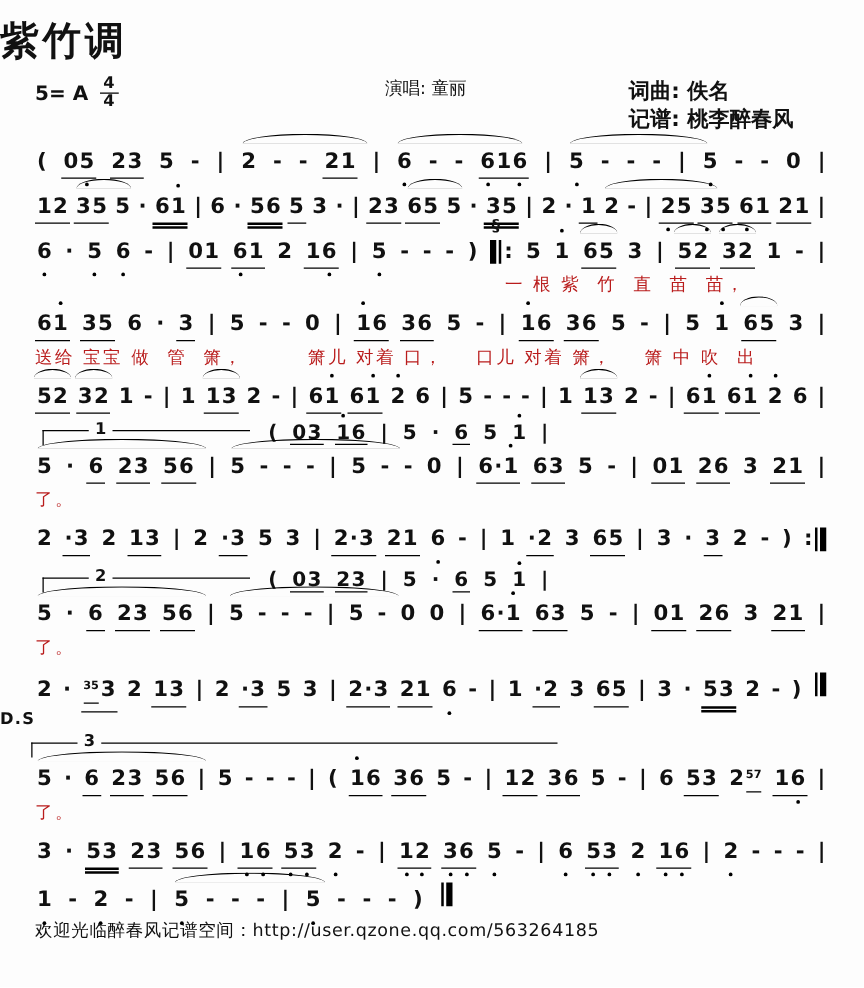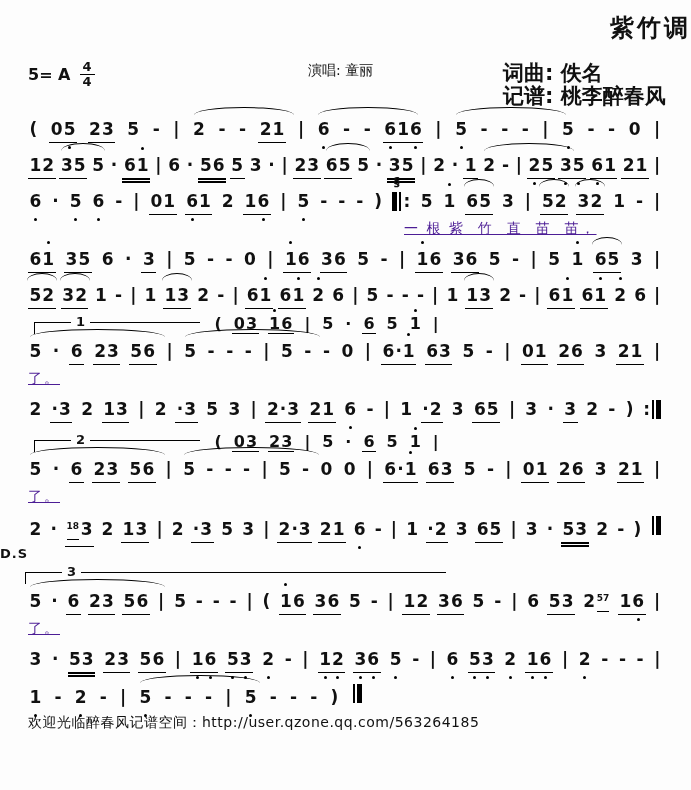--- a/index.html
+++ b/index.html
@@ -1,26 +1,26 @@
 <!DOCTYPE html>
 <html><head>
 <meta charset="utf-8">
 <style>
   html,body{margin:0;padding:0;background:#ffffff;}
   .page{position:relative;width:691px;height:790px;background:#fdfdfd;overflow:hidden;
         font-family:"DejaVu Sans",sans-serif;color:#111;}
   
   .hdr{position:relative;height:102px;}
-  .title{position:absolute;left:0;right:0;top:12px;text-align:right;
-         font-size:24px;font-weight:bold;letter-spacing:3px;}
+  .title{position:absolute;left:0;right:0;top:12px;text-align:left;
+         font-size:31px;font-weight:bold;letter-spacing:3px;}
   .keysig{position:absolute;left:28px;top:60px;font-size:16px;font-weight:bold;display:flex;align-items:center;gap:9px;}
   .frac{display:inline-flex;flex-direction:column;text-align:center;font-size:13px;line-height:1.05;font-weight:bold;}
   .frac .ftop{border-bottom:1.6px solid #000;padding:0 3px;}
   .singer{position:absolute;left:308px;top:62px;font-size:14px;font-weight:normal;}
-  .credits{position:absolute;left:503px;top:62px;font-size:21px;font-weight:bold;line-height:23px;}
+  .credits{position:absolute;left:503px;top:62px;font-size:17px;font-weight:bold;line-height:23px;}
   
   .mrow{position:relative;display:flex;align-items:baseline;margin-left:28px;width:634px;
         height:30px;font-size:17px;font-weight:bold;line-height:26px;}
   .just{justify-content:space-between;}
   .shortrow{width:335px;justify-content:space-between;}
   .tok{position:relative;display:inline-flex;align-items:baseline;padding:0 1px;}
   .ch{position:relative;display:inline-block;padding:0 .5px;}
   .u1{border-bottom:1.8px solid #000;}
   .u2{border-bottom:5px double #000;}
   .da::before{content:"";position:absolute;top:-5px;left:50%;margin-left:-1.5px;
@@ -30,21 +30,21 @@
   .slur{position:absolute;top:-9px;left:50%;transform:translateX(-50%);width:30px;height:7px;
         border-top:1.6px solid #000;border-radius:50% 50% 0 0 / 100% 100% 0 0;pointer-events:none;}
   .slur.wide{left:2px;transform:none;}
   .grace{font-size:9px;position:relative;top:-6px;border-bottom:1.2px solid #000;
          letter-spacing:0;margin:0 1px;font-weight:bold;}
   .above{position:absolute;top:-19px;left:2px;font-size:13px;font-weight:bold;}
   .bthick{display:inline-block;width:5px;height:19px;background:#000;align-self:center;}
   .bthin{display:inline-block;width:2px;height:19px;background:#000;align-self:center;margin:0 2px;}
   .rdots{font-weight:bold;}
   
-  .lyrics{height:22px;line-height:20px;font-size:14px;white-space:pre;letter-spacing:2px;color:#4c1d95;text-decoration:underline;}
+  .lyrics{height:22px;line-height:20px;font-size:14px;white-space:pre;letter-spacing:2px;color:#b91c1c;}
   
   .upper{position:relative;height:24px;font-size:16px;font-weight:bold;}
   .volta{position:absolute;top:8px;height:11px;border-top:1.5px solid #000;border-left:1.5px solid #000;}
   .vnum{position:absolute;top:-8px;left:36px;background:#fdfdfd;padding:0 5px;
         font-size:13px;line-height:14px;font-weight:bold;}
   .fill{position:absolute;top:0;display:flex;column-gap:9px;align-items:baseline;}
   .tail{height:16px;font-size:13px;font-weight:bold;text-align:left;padding-right:20px;letter-spacing:1px;}
   
   .footer{padding-left:28px;font-size:14px;letter-spacing:.5px;}
 </style>
@@ -440,20 +440,21 @@
           <span class="ch">5</span>
           <i class="slur"></i>
         </span>
         <span class="tok">
           <span class="ch">3</span>
         </span>
         <span class="tok">
           <span class="ch">|</span>
         </span>
       </div>
+      <div class="lyrics" style="padding-left: 28px;">送给 宝宝 做  管  箫，        箫儿 对着 口，    口儿 对着 箫，    箫 中 吹  出</div>
       <div class="mrow just" style="margin-top: 6px;">
         <span class="tok u1">
           <span class="ch">5</span>
           <span class="ch">2</span>
           <i class="slur"></i>
         </span>
         <span class="tok u1">
           <span class="ch">3</span>
           <span class="ch">2</span>
           <i class="slur"></i>
@@ -905,21 +906,21 @@
       </div>
       <div class="lyrics" style="padding-left: 28px;">了。</div>
       <div class="mrow just" style="margin-top: 8px;">
         <span class="tok">
           <span class="ch">2</span>
         </span>
         <span class="tok">
           <span class="ch">·</span>
         </span>
         <span class="tok u1">
-          <span class="grace">18</span>
+          <span class="grace">35</span>
           <span class="ch">3</span>
         </span>
         <span class="tok">
           <span class="ch">2</span>
         </span>
         <span class="tok u1">
           <span class="ch">1</span>
           <span class="ch">3</span>
         </span>
         <span class="tok">

